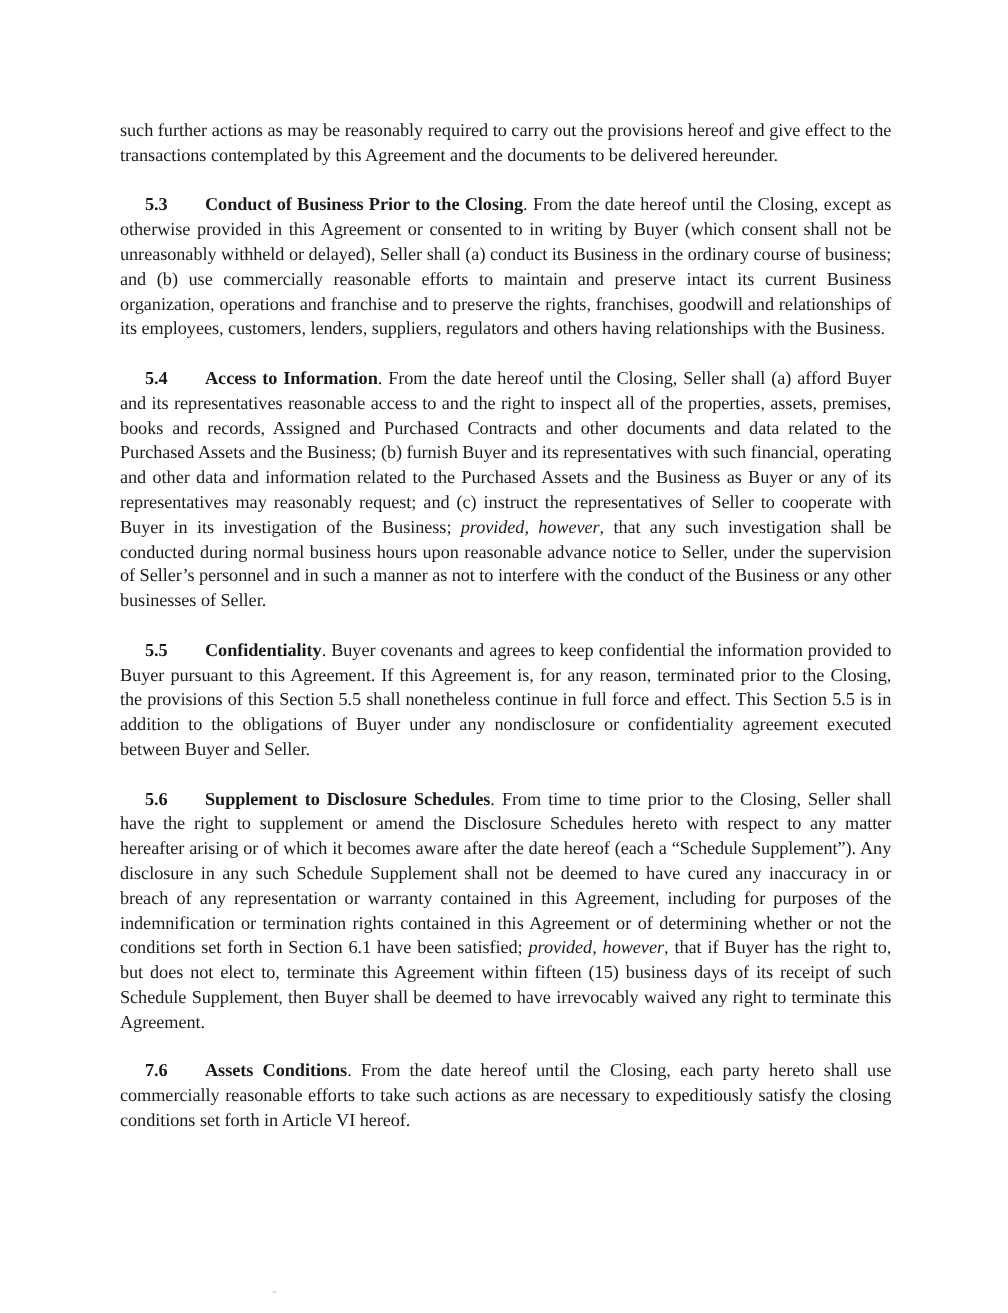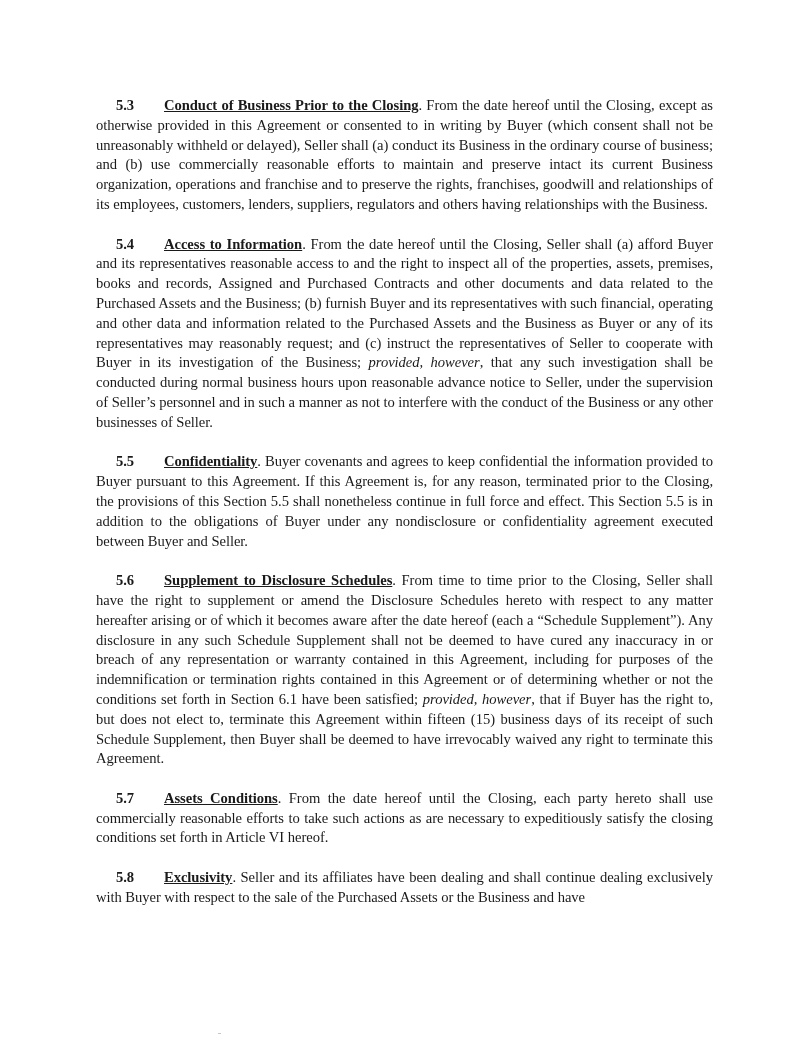--- a/index.html
+++ b/index.html
@@ -29,46 +29,45 @@
     letter-spacing: -0.05px;
   }
   .sec-num {
     font-weight: bold;
     display: inline-block;
     margin-left: 20px;
     width: 48px;
   }
   .sec-title {
     font-weight: bold;
-    text-decoration: underline;
   }
   .b { font-weight: normal; }
   .i { font-style: italic; }
   .speck {
     position: absolute;
     left: 218px;
     top: 1033px;
     width: 3px;
     height: 1px;
     background: #c8c8c8;
   }
 </style>
 </head>
 <body>
 
 <div class="page">
 
+  <p class="para"><span>such further actions as may be reasonably required to carry out the provisions hereof and give effect to the transactions contemplated by this Agreement and the documents to be delivered hereunder.</span></p>
 
   <p class="para"><span class="sec-num">5.3</span><span class="sec-title">Conduct of Business Prior to the Closing</span><span>. From the date hereof until the Closing, except as otherwise provided in this Agreement or consented to in writing by Buyer (which consent shall not be unreasonably withheld or delayed), Seller shall (a) conduct its Business in the ordinary course of business; and (b) use commercially reasonable efforts to maintain and preserve intact its current Business organization, operations and franchise and to preserve the rights, franchises, goodwill and relationships of its employees, customers, lenders, suppliers, regulators and others having relationships with the Business.</span></p>
 
   <p class="para"><span class="sec-num">5.4</span><span class="sec-title">Access to Information</span><span>. From the date hereof until the Closing, Seller shall (a) afford Buyer and its representatives reasonable access to and the right to inspect all of the properties, assets, premises, books and records, Assigned and Purchased Contracts and other documents and data related to the Purchased Assets and the Business; (b) furnish Buyer and its representatives with such financial, operating and other data and information related to the Purchased Assets and the Business as Buyer or any of its representatives may reasonably request; and (c) instruct the representatives of Seller to cooperate with Buyer in its investigation of the Business; </span><span class="i">provided, however</span><span>, that any such investigation shall be conducted during normal business hours upon reasonable advance notice to Seller, under the supervision of Seller’s personnel and in such a manner as not to interfere with the conduct of the Business or any other businesses of Seller.</span></p>
 
   <p class="para"><span class="sec-num">5.5</span><span class="sec-title">Confidentiality</span><span>. Buyer covenants and agrees to keep confidential the information provided to Buyer pursuant to this Agreement. If this Agreement is, for any reason, terminated prior to the Closing, the provisions of this Section 5.5 shall nonetheless continue in full force and effect.  This Section 5.5 is in addition to the obligations of Buyer under any nondisclosure or confidentiality agreement executed between Buyer and Seller.</span></p>
 
   <p class="para"><span class="sec-num">5.6</span><span class="sec-title">Supplement to Disclosure Schedules</span><span>. From time to time prior to the Closing, Seller shall have the right to supplement or amend the Disclosure Schedules hereto with respect to any matter hereafter arising or of which it becomes aware after the date hereof (each a “</span><span class="b">Schedule Supplement</span><span>”). Any disclosure in any such Schedule Supplement shall not be deemed to have cured any inaccuracy in or breach of any representation or warranty contained in this Agreement, including for purposes of the indemnification or termination rights contained in this Agreement or of determining whether or not the conditions set forth in Section 6.1 have been satisfied; </span><span class="i">provided, however</span><span>, that if Buyer has the right to, but does not elect to, terminate this Agreement within fifteen (15) business days of its receipt of such Schedule Supplement, then Buyer shall be deemed to have irrevocably waived any right to terminate this Agreement.</span></p>
 
-  <p class="para"><span class="sec-num">5.7</span><span class="sec-title">Assets Conditions</span><span>.  From the date hereof until the Closing, each party hereto shall use commercially reasonable efforts to take such actions as are necessary to expeditiously satisfy the closing conditions set forth in Article VI hereof.</span></p>
+  <p class="para"><span class="sec-num">7.6</span><span class="sec-title">Assets Conditions</span><span>.  From the date hereof until the Closing, each party hereto shall use commercially reasonable efforts to take such actions as are necessary to expeditiously satisfy the closing conditions set forth in Article VI hereof.</span></p>
 
-  <p class="para"><span class="sec-num">5.8</span><span class="sec-title">Exclusivity</span><span>.   Seller and its affiliates have been dealing and shall continue dealing exclusively with Buyer with respect to the sale of the Purchased Assets or the Business and have</span></p>
 
 </div>
 
 <div class="speck"></div>
 
 </body></html>

